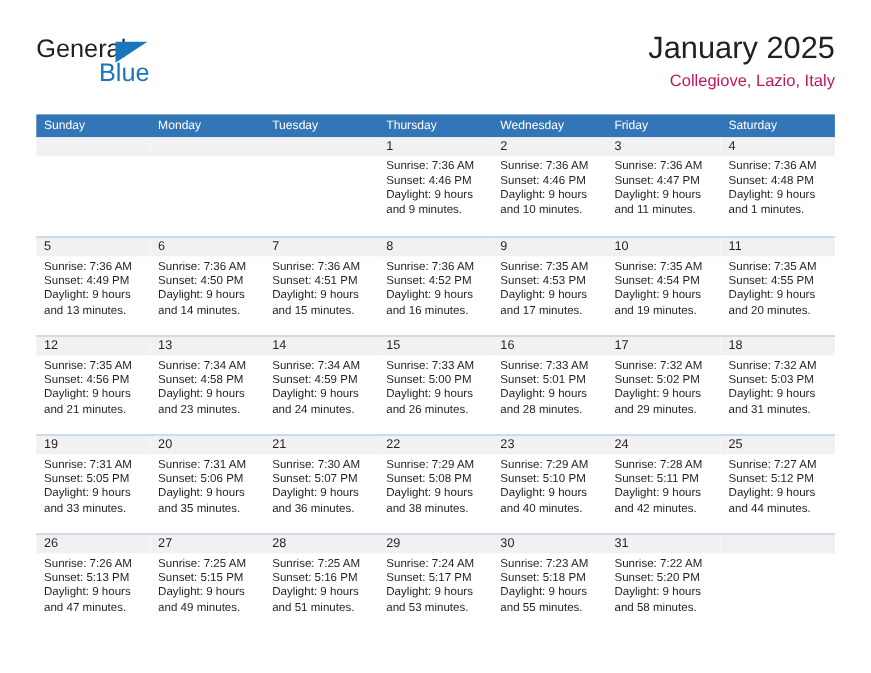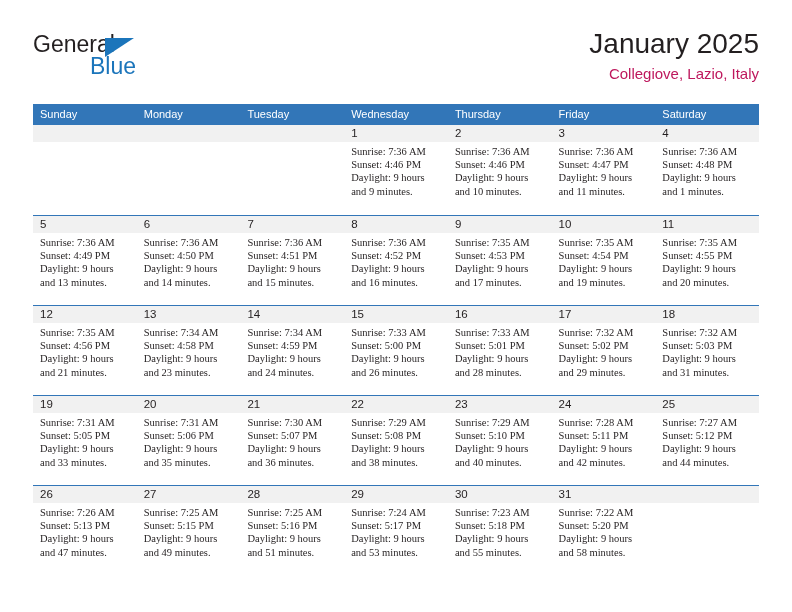--- a/index.html
+++ b/index.html
@@ -137,21 +137,20 @@
     overflow: hidden;
   }
   .day-cell.empty .day-num {
     background: #f1f1f1;
   }
   .day-info {
     padding: 3px 5px 0 7px;
     font-size: 10.5px;
     line-height: 13.2px;
     color: #231f20;
-    font-family: Liberation Serif, serif;
   }
   .day-info div {
     white-space: nowrap;
     overflow: hidden;
   }
 </style>
 </head>
 <body>
 
 <div class="page">
@@ -169,22 +168,22 @@
       <div class="cal-subtitle">Collegiove, Lazio, Italy</div>
     </div>
 
   </div>
 
   <div class="calendar">
     <div class="weekday-row" id="weekday-row">
         <div class="weekday">Sunday</div>
         <div class="weekday">Monday</div>
         <div class="weekday">Tuesday</div>
+        <div class="weekday">Thursday</div>
         <div class="weekday">Wednesday</div>
-        <div class="weekday">Thursday</div>
         <div class="weekday">Friday</div>
         <div class="weekday">Saturday</div>
       </div>
     <div id="weeks-container">
         <div class="week-row">
           <div class="day-cell empty">
             <div class="day-num"></div>
           </div>
           <div class="day-cell empty">
             <div class="day-num"></div>

